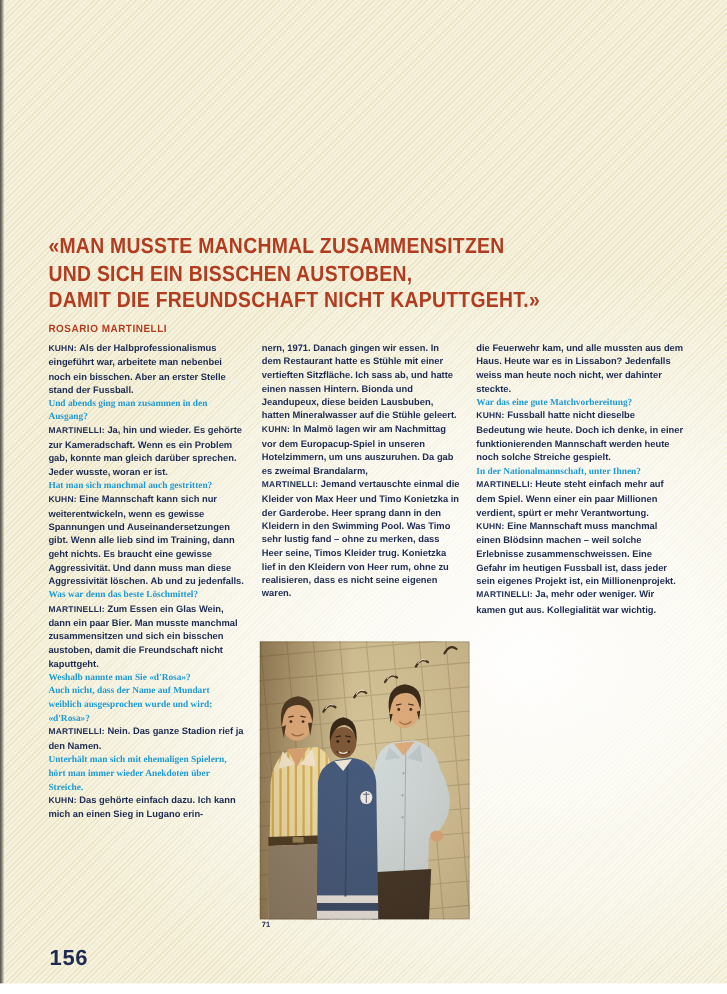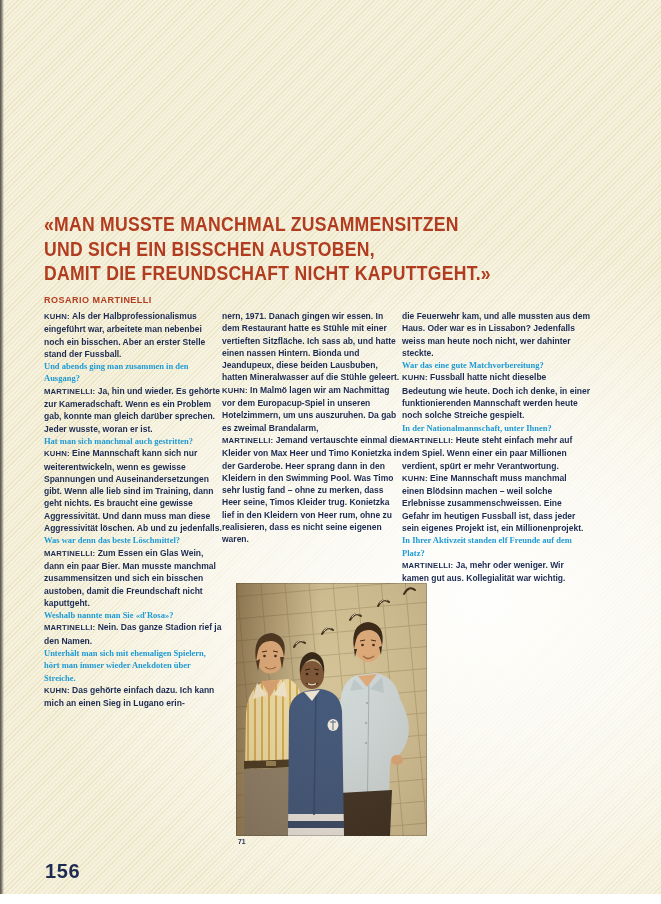--- a/index.html
+++ b/index.html
@@ -42,22 +42,22 @@
     margin-top:8px;font-weight:bold;font-size:9.5px;letter-spacing:.5px;
     transform:scaleX(.95);transform-origin:0 50%;white-space:nowrap;
   }
 
   
   .columns{position:absolute;left:44px;top:310px;display:flex;}
   .col{
     font-size:8.5px;line-height:12.3px;font-weight:bold;
     color:var(--body-navy);text-align:left;
   }
-  .col-1{width:178px;}
-  .col-2{width:180px;}
+  .col-1{width:178px;margin-right:16px;}
+  .col-2{width:180px;margin-right:15px;}
   .col-3{width:188px;}
   .col p{margin:0;}
   .question{color:var(--question-blue);font-family:Liberation Serif, serif;}
   .speaker{font-size:7.7px;letter-spacing:.2px;}
 
   
   .photo{
     position:absolute;left:236px;top:583px;width:191px;height:253px;
   }
   .photo svg{display:block;width:191px;height:253px;}
@@ -89,37 +89,37 @@
 <div class="columns">
   <div class="col col-1">
       <p class="para"><span class="speaker">KUHN: </span>Als der Halbprofessionalismus eingeführt war, arbeitete man nebenbei noch ein bisschen. Aber an erster Stelle stand der Fussball.</p>
       <p class="question">Und abends ging man zusammen in den Ausgang?</p>
       <p class="para"><span class="speaker">MARTINELLI: </span>Ja, hin und wieder. Es gehörte zur Kameradschaft. Wenn es ein Problem gab, konnte man gleich darüber sprechen. Jeder wusste, woran er ist.</p>
       <p class="question">Hat man sich manchmal auch gestritten?</p>
       <p class="para"><span class="speaker">KUHN: </span>Eine Mannschaft kann sich nur weiterentwickeln, wenn es gewisse Spannungen und Auseinandersetzungen gibt. Wenn alle lieb sind im Training, dann geht nichts. Es braucht eine gewisse Aggressivität. Und dann muss man diese Aggressivität löschen. Ab und zu jedenfalls.</p>
       <p class="question">Was war denn das beste Löschmittel?</p>
       <p class="para"><span class="speaker">MARTINELLI: </span>Zum Essen ein Glas Wein, dann ein paar Bier. Man musste manchmal zusammensitzen und sich ein bisschen austoben, damit die Freundschaft nicht kaputtgeht.</p>
       <p class="question">Weshalb nannte man Sie «d'Rosa»?</p>
+      <p class="question">Auch nicht, dass der Name auf Mundart weiblich ausgesprochen wurde und wird: «d'Rosa»?</p>
       <p class="para"><span class="speaker">MARTINELLI: </span>Nein. Das ganze Stadion rief ja den Namen.</p>
       <p class="question">Unterhält man sich mit ehemaligen Spielern, hört man immer wieder Anekdoten über Streiche.</p>
       <p class="para"><span class="speaker">KUHN: </span>Das gehörte einfach dazu. Ich kann mich an einen Sieg in Lugano erin-</p>
     </div>
   <div class="col col-2">
       <p class="para">nern, 1971. Danach gingen wir essen. In dem Restaurant hatte es Stühle mit einer vertieften Sitzfläche. Ich sass ab, und hatte einen nassen Hintern. Bionda und Jeandupeux, diese beiden Lausbuben, hatten Mineralwasser auf die Stühle geleert.</p>
       <p class="para"><span class="speaker">KUHN: </span>In Malmö lagen wir am Nachmittag vor dem Europacup-Spiel in unseren Hotelzimmern, um uns auszuruhen. Da gab es zweimal Brandalarm,</p>
       <p class="para"><span class="speaker">MARTINELLI: </span>Jemand vertauschte einmal die Kleider von Max Heer und Timo Konietzka in der Garderobe. Heer sprang dann in den Kleidern in den Swimming Pool. Was Timo sehr lustig fand – ohne zu merken, dass Heer seine, Timos Kleider trug. Konietzka lief in den Kleidern von Heer rum, ohne zu realisieren, dass es nicht seine eigenen waren.</p>
     </div>
   <div class="col col-3">
-      <p class="para">die Feuerwehr kam, und alle mussten aus dem Haus. Oder war es in Lissabon? Jedenfalls weiss man heute noch nicht, wer dahinter steckte.</p>
+      <p class="para">die Feuerwehr kam, und alle mussten aus dem Haus. Heute war es in Lissabon? Jedenfalls weiss man heute noch nicht, wer dahinter steckte.</p>
       <p class="question">War das eine gute Matchvorbereitung?</p>
       <p class="para"><span class="speaker">KUHN: </span>Fussball hatte nicht dieselbe Bedeutung wie heute. Doch ich denke, in einer funktionierenden Mannschaft werden heute noch solche Streiche gespielt.</p>
       <p class="question">In der Nationalmannschaft, unter Ihnen?</p>
       <p class="para"><span class="speaker">MARTINELLI: </span>Heute steht einfach mehr auf dem Spiel. Wenn einer ein paar Millionen verdient, spürt er mehr Verantwortung.</p>
       <p class="para"><span class="speaker">KUHN: </span>Eine Mannschaft muss manchmal einen Blödsinn machen – weil solche Erlebnisse zusammenschweissen. Eine Gefahr im heutigen Fussball ist, dass jeder sein eigenes Projekt ist, ein Millionenprojekt.</p>
-      <p class="question">In Ihrer Aktivzeit standen elf Freunde auf dem Platz?</p>
       <p class="para"><span class="speaker">MARTINELLI: </span>Ja, mehr oder weniger. Wir kamen gut aus. Kollegialität war wichtig.</p>
     </div>
 </div>
 
 <div class="photo">
   <svg viewBox="0 0 191 253" xmlns="http://www.w3.org/2000/svg">
     <defs>
       <linearGradient id="shad" x1="0" y1="0" x2="1" y2="0">
         <stop offset="0" stop-color="rgba(70,48,24,0.5)"></stop>
         <stop offset="1" stop-color="rgba(70,48,24,0)"></stop>

